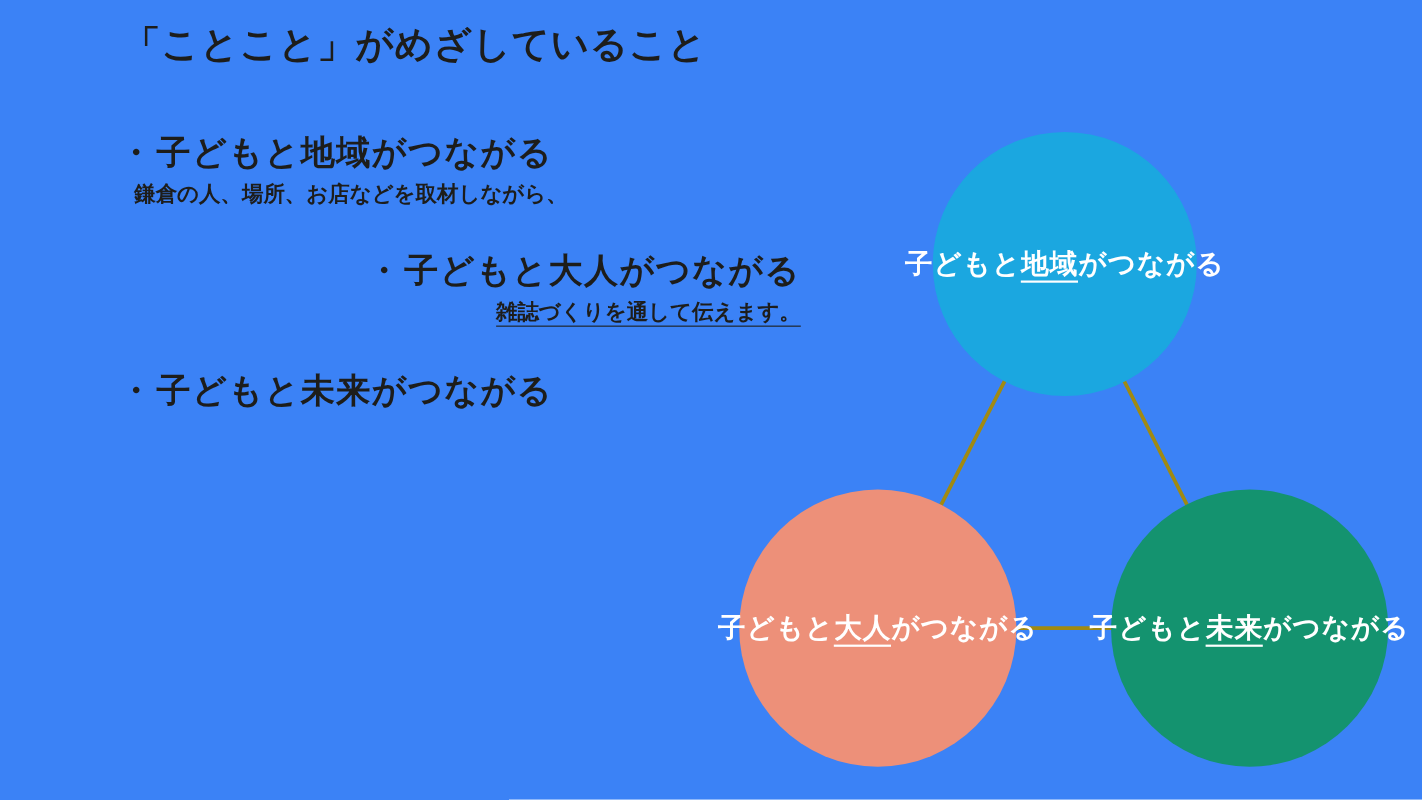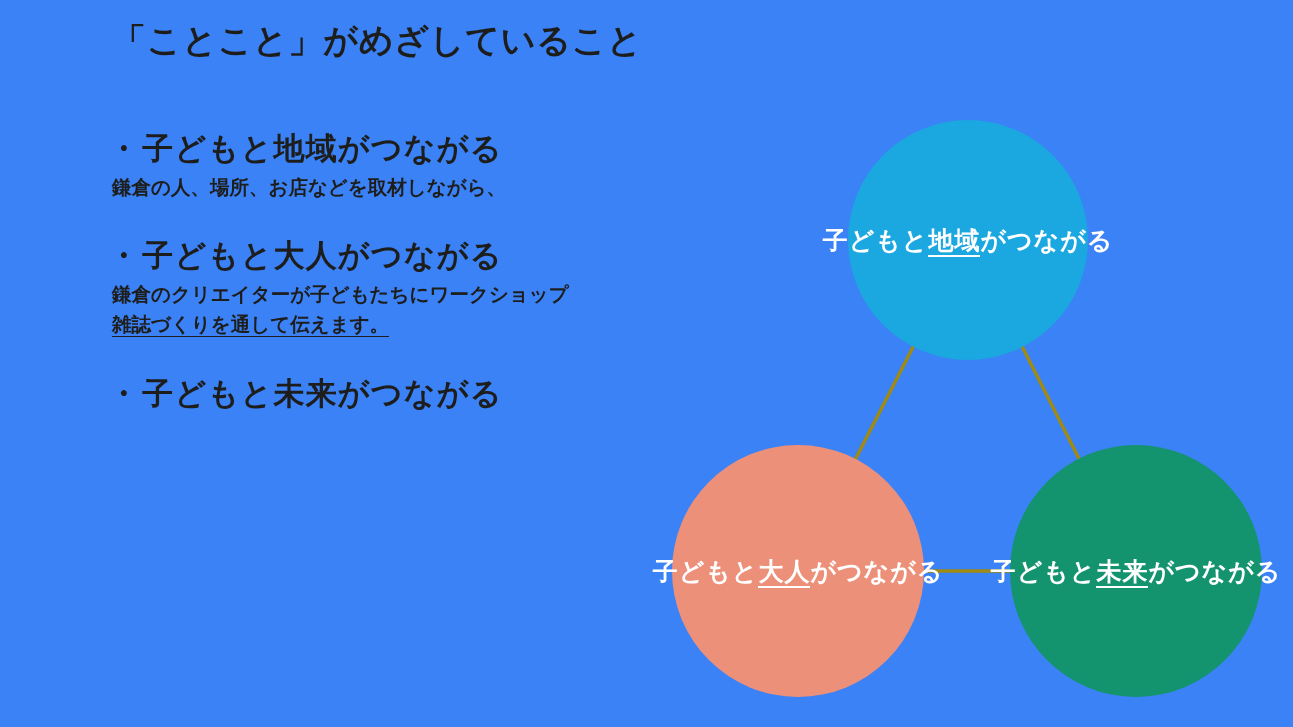--- a/index.html
+++ b/index.html
@@ -27,21 +27,21 @@
     font-weight: 700;
     letter-spacing: 0.02em;
     color: #1d1d1b;
     white-space: nowrap;
   }
 
   
   .text-col {
     position: absolute;
     left: 108px;
-    top: 130px;
+    top: 120px;
     width: 620px;
   }
   .block {
     margin-bottom: 30px;
   }
   .block:last-child { margin-bottom: 0; }
 
   .block-heading {
     font-size: 31px;
     font-weight: 700;
@@ -53,34 +53,34 @@
   }
   .block-heading .bullet {
     display: inline-block;
     margin-right: 2px;
   }
   .block-body {
     font-size: 19.5px;
     font-weight: 700;
     line-height: 1.52;
     color: #1d1d1b;
-    margin-left: 4px;
+    margin-left: 14px;
   }
   .block-body .line {
     display: block;
     white-space: nowrap;
   }
   .u {
     border-bottom: 1.6px solid #1d1d1b;
     padding-bottom: 1px;
   }
 
   
   .block-1 { margin-top: 0; }
-  .block-2 { margin-top: 34px; }
+  .block-2 { margin-top: 34px; text-align: right; }
   .block-3 { margin-top: 36px; }
 
   
   .diagram {
     position: absolute;
     left: 650px;
     top: 100px;
     width: 620px;
     height: 600px;
   }
@@ -147,21 +147,20 @@
       <div class="block-body">
         <span class="line"><span>鎌倉の人、場所、お店などを取材しながら、</span></span>
       </div>
     </div>
 
     <div class="block block-2">
       <div class="block-heading">
         <span class="bullet">・</span><span>子どもと大人がつながる</span>
       </div>
       <div class="block-body">
-        <span class="line"><span>鎌倉のクリエイターが子どもたちにワークショップ</span></span>
         <span class="line"><span class="u">雑誌づくりを通して伝えます。</span></span>
       </div>
     </div>
 
     <div class="block block-3">
       <div class="block-heading">
         <span class="bullet">・</span><span>子どもと未来がつながる</span>
       </div>
     </div>
 

